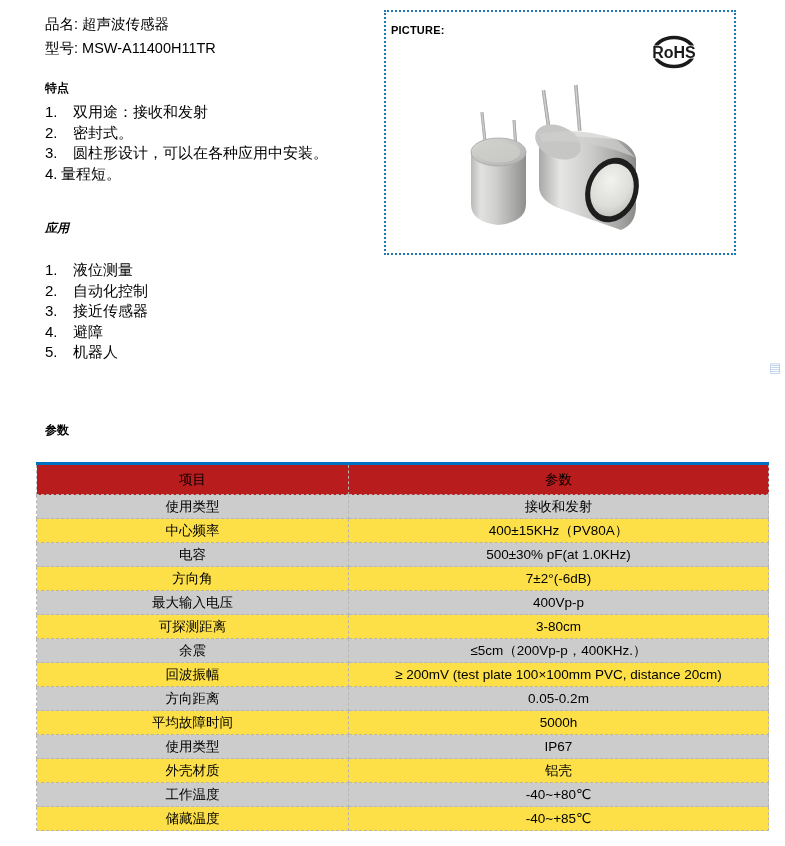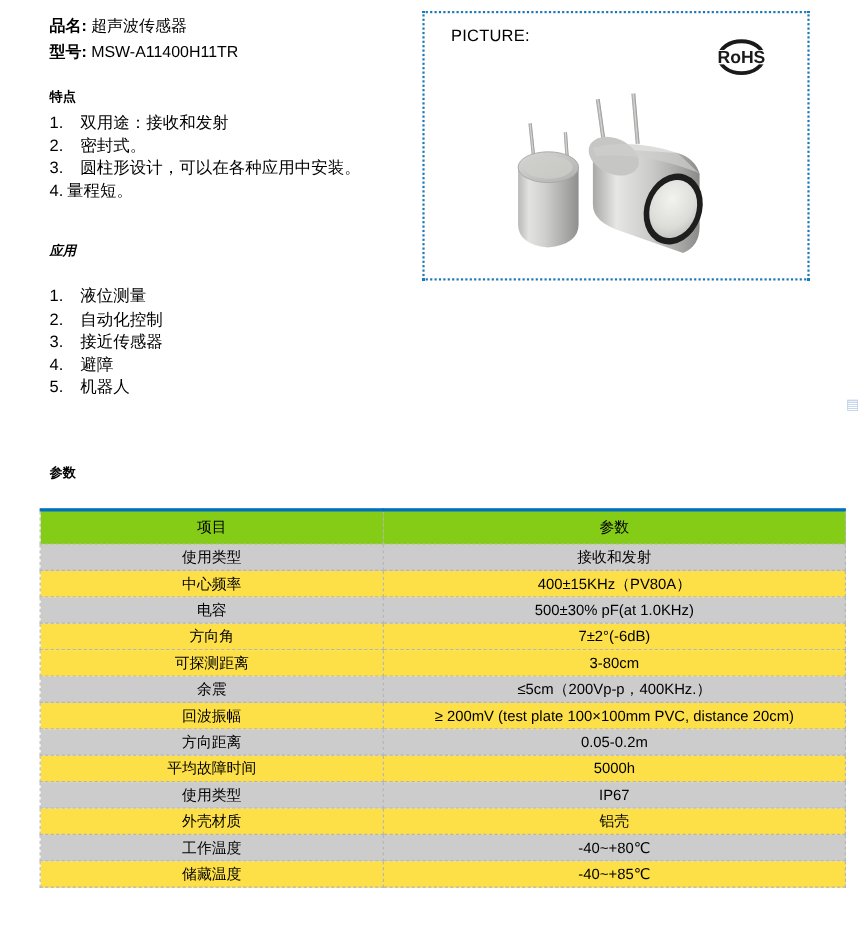--- a/index.html
+++ b/index.html
@@ -22,21 +22,21 @@
     left: 45px;
     top: 12px;
     width: 330px;
   }
   .kv-line {
     font-size: 14.5px;
     line-height: 24px;
     white-space: nowrap;
   }
   .kv-key {
-    font-weight: bold;
+    font-weight: normal;
   }
   .kv-val {
     font-weight: normal;
     text-align: right;
   }
 
   
   .section-title {
     font-size: 12px;
     font-weight: bold;
@@ -76,24 +76,24 @@
     left: 384px;
     top: 10px;
     width: 352px;
     height: 245px;
     border: 2px dotted #1f78b4;
     background: #ffffff;
     box-sizing: border-box;
   }
   .picture-label {
     position: absolute;
-    left: 24px;
+    left: 5px;
     top: 12px;
-    font-size: 15px;
-    font-weight: normal;
+    font-size: 11px;
+    font-weight: bold;
     letter-spacing: 0.2px;
   }
 
   
   .rohs {
     position: absolute;
     right: 32px;
     top: 18px;
     width: 56px;
     height: 44px;
@@ -129,21 +129,21 @@
     font-size: 13.5px;
     line-height: 19px;
     padding: 2px 4px;
     font-weight: normal;
   }
   .param-table tr.odd th,
   .param-table tr.odd td { background: #fde047; }
   .param-table tr.even th,
   .param-table tr.even td { background: #cccccc; }
 
-  .param-table tr.head th { background: #84cc16; height: 25px; }
+  .param-table tr.head th { background: #b91c1c; height: 25px; }
 
   .param-table tr { height: 23px; }
 
   
   .edge-glyph {
     position: absolute;
     left: 769px;
     top: 360px;
     width: 11px;
     height: 15px;
@@ -287,20 +287,24 @@
       <td>400±15KHz（PV80A）</td>
     </tr>
     <tr class="even">
       <td>电容</td>
       <td>500±30% pF(at 1.0KHz)</td>
     </tr>
     <tr class="odd">
       <td>方向角</td>
       <td>7±2°(-6dB)</td>
     </tr>
+    <tr class="even">
+      <td>最大输入电压</td>
+      <td>400Vp-p</td>
+    </tr>
     <tr class="odd">
       <td>可探测距离</td>
       <td>3-80cm</td>
     </tr>
     <tr class="even">
       <td>余震</td>
       <td>≤5cm（200Vp-p，400KHz.）</td>
     </tr>
     <tr class="odd">
       <td>回波振幅</td>

